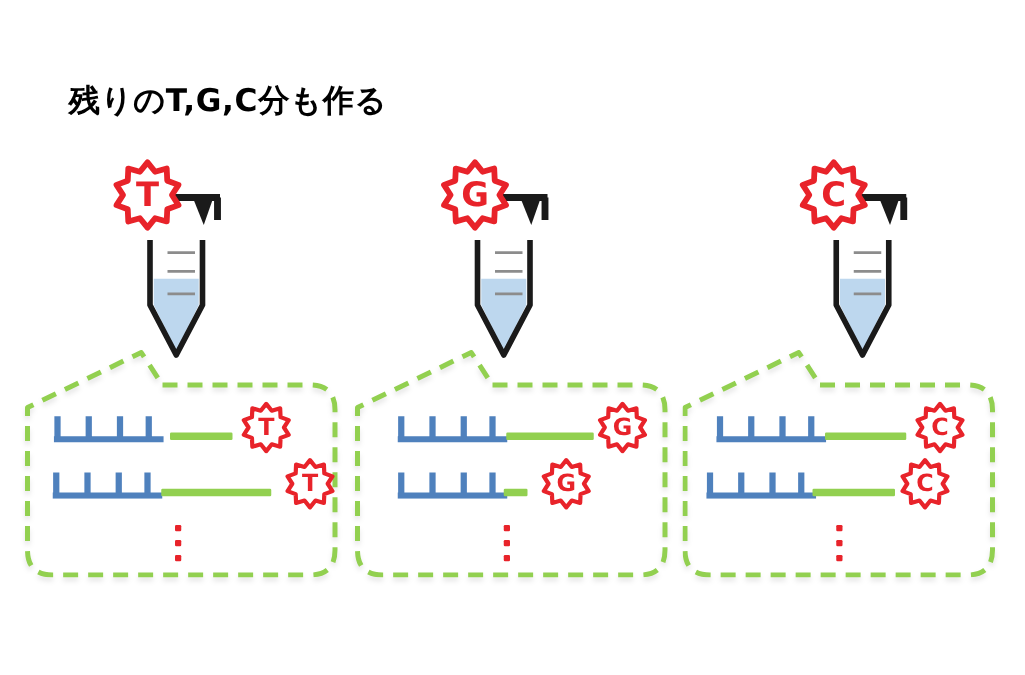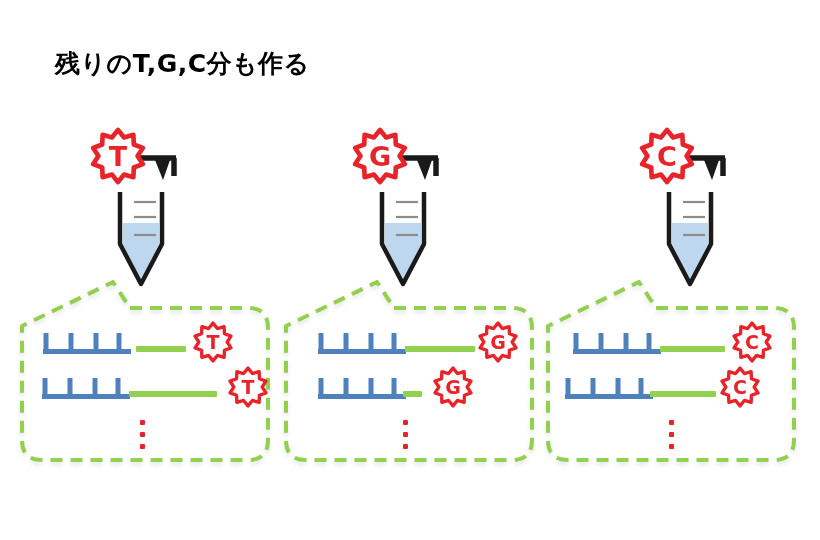--- a/index.html
+++ b/index.html
@@ -2,21 +2,21 @@
 <html style="--red: #E8232A; --blue: #4F81BD; --green: #92D050; --liquid: #BDD7EE; --outline: #1A1A1A; --grad: #8C8C8C;"><head>
 <meta charset="utf-8">
 <style>
   html,body{margin:0;padding:0;}
   body{
     width:820px;height:540px;position:relative;overflow:hidden;
     background:#ffffff;
     font-family:"DejaVu Sans","Liberation Sans",sans-serif;
   }
   .title{
-    position:absolute;left:55px;top:47px;
+    position:absolute;left:55px;top:64px;
     font-size:25px;font-weight:bold;color:#000;letter-spacing:0.5px;
   }
   
   .tube-group{position:absolute;top:148px;width:110px;height:150px;}
   .tube-outline{fill:none;stroke:var(--outline);stroke-width:4.5;stroke-linejoin:round;}
   .liquid{fill:var(--liquid);}
   .grad{stroke:var(--grad);stroke-width:2.2;}
   .cap-bar{stroke:var(--outline);stroke-width:5.5;fill:none;}
   .cap-tri{fill:var(--outline);}
   

